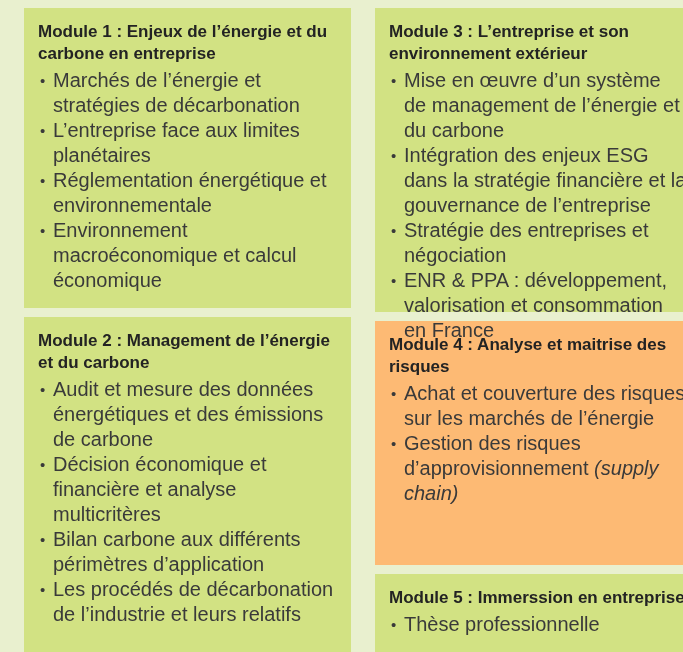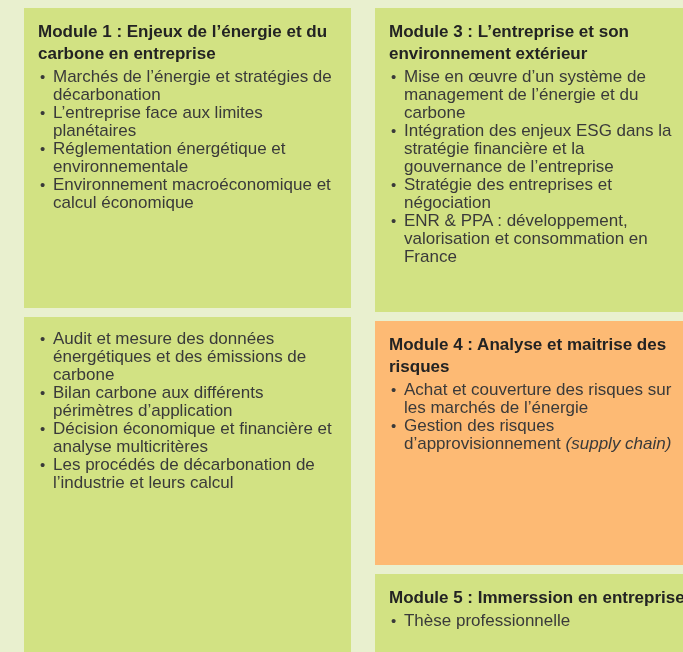--- a/index.html
+++ b/index.html
@@ -45,22 +45,22 @@
     letter-spacing: 0;
   }
   .card ul {
     margin: 0;
     padding: 0;
     list-style: none;
   }
   .card li {
     position: relative;
     padding-left: 15px;
-    font-size: 17px;
-    line-height: 18px;
+    font-size: 20px;
+    line-height: 25px;
   }
   .card li::before {
     content: "\2022";
     position: absolute;
     left: 2px;
     top: 0;
     font-size: 15px;
     color: #3a3a3a;
   }
   .card li em { }
@@ -82,25 +82,26 @@
       <h2>Module 1 : Enjeux de l’énergie et du carbone en entreprise</h2>
       <ul>
         <li><span>Marchés de l’énergie et stratégies de décarbonation</span><em></em></li>
         <li><span>L’entreprise face aux limites planétaires</span><em></em></li>
         <li><span>Réglementation énergétique et environnementale</span><em></em></li>
         <li><span>Environnement macroéconomique et calcul économique</span><em></em></li>
       </ul>
     </section>
 
     <section class="card" id="card-m2">
+      <h2>Module 2 : Management de l’énergie et du carbone</h2>
       <ul>
         <li><span>Audit et mesure des données énergétiques et des émissions de carbone</span><em></em></li>
+        <li><span>Décision économique et financière et analyse multicritères</span><em></em></li>
         <li><span>Bilan carbone aux différents périmètres d’application</span><em></em></li>
-        <li><span>Décision économique et financière et analyse multicritères</span><em></em></li>
-        <li><span>Les procédés de décarbonation de l’industrie et leurs calcul</span><em></em></li>
+        <li><span>Les procédés de décarbonation de l’industrie et leurs relatifs</span><em></em></li>
       </ul>
     </section>
 
   </div>
 
   <div class="col col-right">
 
     <section class="card" id="card-m3">
       <h2>Module 3 : L’entreprise et son environnement extérieur</h2>
       <ul>

